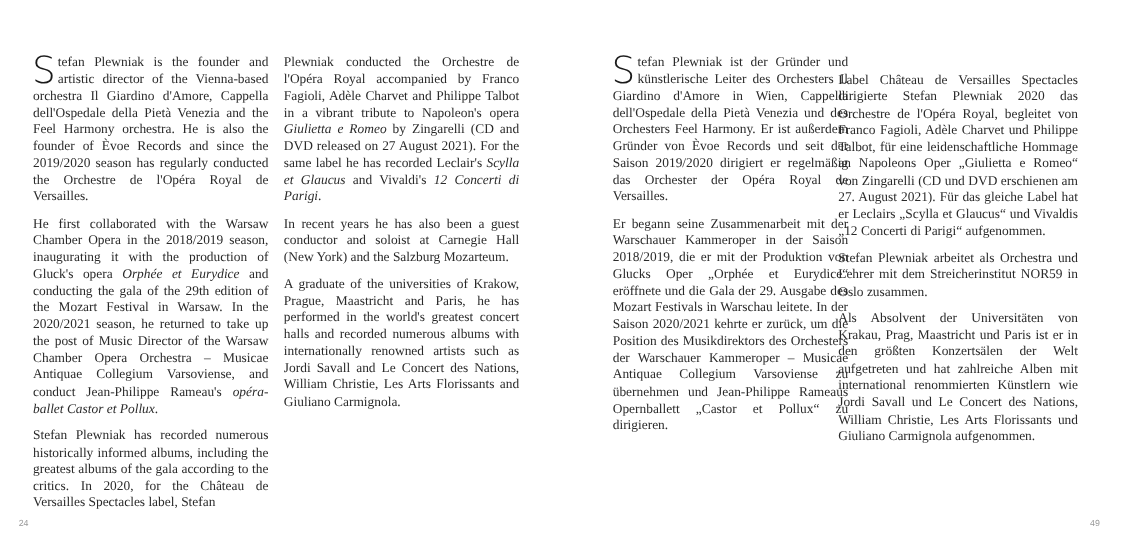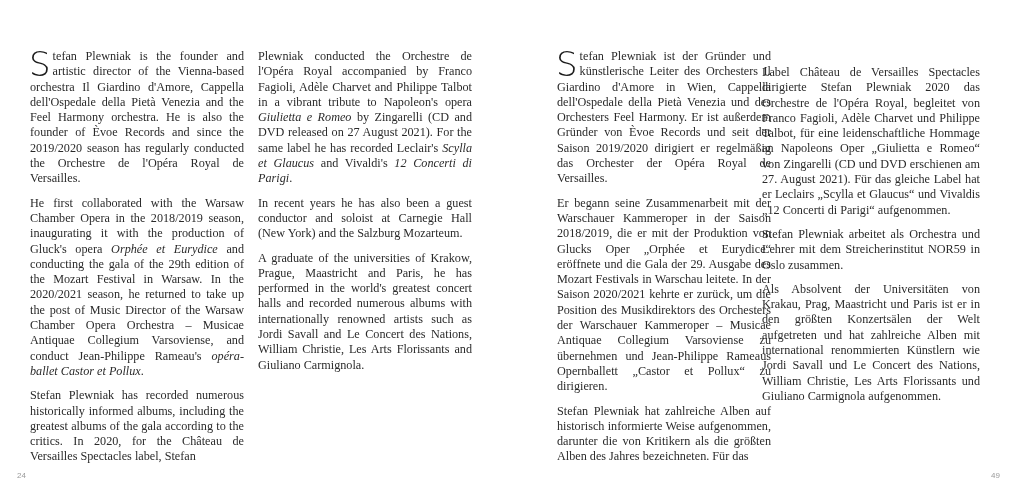--- a/index.html
+++ b/index.html
@@ -84,21 +84,20 @@
       <p><span>A graduate of the universities of Krakow, Prague, Maastricht and Paris, he has performed in the world's greatest concert halls and recorded numerous albums with internationally renowned artists such as Jordi Savall and Le Concert des Nations, William Christie, Les Arts Florissants and Giuliano Carmignola.</span></p>
     </div>
 
     <div class="page-number">24</div>
   </div>
 
   <div class="page page-right">
     <div class="column col-1">
       <p><span class="dropcap">S</span><span>tefan Plewniak ist der Gründer und künstlerische Leiter des Orchesters Il Giardino d'Amore in Wien, Cappella dell'Ospedale della Pietà Venezia und des Orchesters Feel Harmony. Er ist außerdem Gründer von Èvoe Records und seit der Saison 2019/2020 dirigiert er regelmäßig das Orchester der Opéra Royal de Versailles.</span></p>
       <p><span>Er begann seine Zusammenarbeit mit der Warschauer Kammeroper in der Saison 2018/2019, die er mit der Produktion von Glucks Oper „Orphée et Eurydice“ eröffnete und die Gala der 29. Ausgabe des Mozart Festivals in Warschau leitete. In der Saison 2020/2021 kehrte er zurück, um die Position des Musikdirektors des Orchesters der Warschauer Kammeroper – Musicae Antiquae Collegium Varsoviense zu übernehmen und Jean-Philippe Rameaus Opernballett „Castor et Pollux“ zu dirigieren.</span></p>
-      <p><span>Stefan Plewniak hat zahlreiche Alben auf historisch informierte Weise aufgenommen, darunter die von Kritikern als die größten Alben des Jahres bezeichneten. Für das</span></p>
     </div>
 
     <div class="column col-2">
       <p><span>Label Château de Versailles Spectacles dirigierte Stefan Plewniak 2020 das Orchestre de l'Opéra Royal, begleitet von Franco Fagioli, Adèle Charvet und Philippe Talbot, für eine leidenschaftliche Hommage an Napoleons Oper „Giulietta e Romeo“ von Zingarelli (CD und DVD erschienen am 27. August 2021). Für das gleiche Label hat er Leclairs „Scylla et Glaucus“ und Vivaldis „12 Concerti di Parigi“ aufgenommen.</span></p>
       <p><span>Stefan Plewniak arbeitet als Orchestra und Lehrer mit dem Streicherinstitut NOR59 in Oslo zusammen.</span></p>
       <p><span>Als Absolvent der Universitäten von Krakau, Prag, Maastricht und Paris ist er in den größten Konzertsälen der Welt aufgetreten und hat zahlreiche Alben mit international renommierten Künstlern wie Jordi Savall und Le Concert des Nations, William Christie, Les Arts Florissants und Giuliano Carmignola aufgenommen.</span></p>
     </div>
 
     <div class="page-number">49</div>
   </div>

